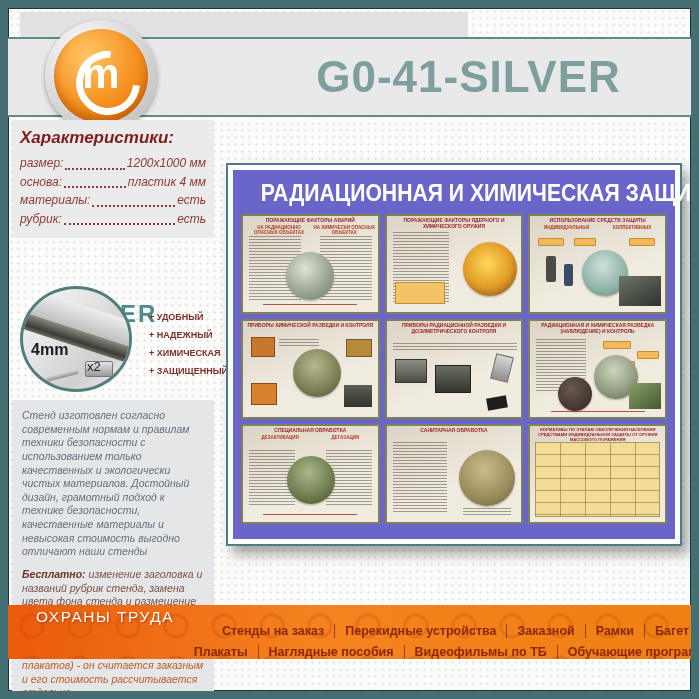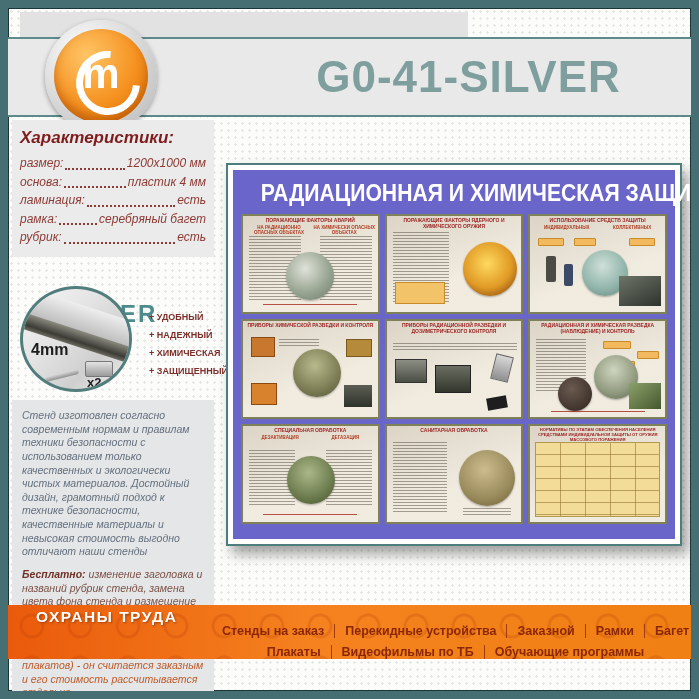--- a/index.html
+++ b/index.html
@@ -39,21 +39,21 @@
     background:linear-gradient(135deg,#f6f6f6 0%,#e3e3e3 40%,#cfcfcf 70%,#f0f0f0 100%);text-align:center;}
   .bar-marble{position:absolute;left:-12px;top:18px;width:150px;height:26px;
     transform:rotate(18deg);background:linear-gradient(#eee,#bdbdbd);}
   .bar-frame{position:absolute;left:-12px;top:44px;width:150px;height:16px;
     transform:rotate(18deg);background:linear-gradient(#8a8a80,#3c3c36 70%,#6b6b60);}
   .thickness{position:absolute;left:8px;top:52px;font-size:16px;font-weight:bold;color:#1c1c1c;}
   .screw{position:absolute;left:22px;top:84px;width:34px;height:5px;
     background:linear-gradient(#d9d9d9,#8f8f8f);transform:rotate(-14deg);border-radius:2px;}
   .bracket{position:absolute;left:62px;top:72px;width:26px;height:14px;
     background:linear-gradient(#e3e3e3,#9a9a9a);border:1px solid #777;border-radius:2px;}
-  .count{position:absolute;left:64px;top:86px;font-size:13px;font-weight:bold;color:#222;}
+  .count{position:absolute;left:64px;top:70px;font-size:13px;font-weight:normal;color:#222;}
   .features{position:absolute;left:132px;top:300px;width:86px;font-size:9px;font-weight:bold;
     color:#7c2f2a;line-height:2.0;text-align:left;margin-left:9px;}
   .paras{position:absolute;left:4px;top:392px;width:202px;background:#e4e6e8;
     padding:9px 10px;box-sizing:border-box;font-size:10.5px;font-style:italic;line-height:1.3;}
   .paras p{margin:0 0 9px 0;}
   .p1{color:#64707e;}
   .p2{color:#7d5246;}
   .p2 b{color:#6e3326;}
   .p3{color:#bf5a28;}
   .p3 b{font-style:italic;}
@@ -80,21 +80,21 @@
   .capline{position:absolute;left:15%;right:15%;height:3px;
     background:repeating-linear-gradient(to bottom,rgba(170,40,30,.8) 0 1px,transparent 1px 3px);}
   
   .footer{position:absolute;left:0;right:0;top:597px;height:54px;
     background:linear-gradient(90deg,#ea5a0b,#f5821f 45%,#f08013);overflow:hidden;}
   .footer::before{content:"";position:absolute;inset:0;
     background-image:radial-gradient(circle,transparent 9px,rgba(170,50,0,.20) 10px,rgba(170,50,0,.20) 12px,transparent 13px);
     background-size:48px 42px;}
   .flogo{position:absolute;left:28px;top:3px;color:#fff;text-shadow:1px 1px 2px rgba(120,40,0,.6);}
   .flogo-1{font-size:31px;font-weight:bold;letter-spacing:1px;line-height:1;}
-  .flogo-2{font-size:15.5px;font-weight:bold;letter-spacing:1.5px;line-height:1.1;}
+  .flogo-2{font-size:15.5px;font-weight:normal;letter-spacing:1.5px;line-height:1.1;}
   .flogo-mark{position:absolute;right:-14px;top:-4px;font-size:13px;}
   .fmenu{position:absolute;left:218px;right:6px;top:19px;}
   .fmenu-row{display:flex;justify-content:center;margin-bottom:7px;}
   .menu-item{font-size:12.5px;font-weight:bold;color:#8b2703;padding:0 10px;cursor:pointer;
     white-space:nowrap;}
   .menu-item + .menu-item{border-left:1px solid #a63a05;}
 </style>
 </head>
 <body>
 
@@ -116,28 +116,23 @@
       <span>размер:</span>
       <span class="spec-dots"></span>
       <span>1200x1000  мм</span>
     </div>
     <div class="spec-row">
       <span>основа:</span>
       <span class="spec-dots"></span>
       <span>пластик 4 мм</span>
     </div>
     <div class="spec-row">
-      <span>ламинация:</span>
+      <span>материалы:</span>
       <span class="spec-dots"></span>
       <span>есть</span>
-    </div>
-    <div class="spec-row">
-      <span>рамка:</span>
-      <span class="spec-dots"></span>
-      <span>серебряный багет</span>
     </div>
     <div class="spec-row">
       <span>рубрик:</span>
       <span class="spec-dots"></span>
       <span>есть</span>
     </div>
   </div>
 
   <div class="silver">SILVER</div>
 
@@ -268,19 +263,20 @@
     <div class="fmenu">
       <div class="fmenu-row">
         <span class="menu-item">Стенды на заказ</span>
         <span class="menu-item">Перекидные устройства</span>
         <span class="menu-item">Заказной</span>
         <span class="menu-item">Рамки</span>
         <span class="menu-item">Багет</span>
       </div>
       <div class="fmenu-row">
         <span class="menu-item">Плакаты</span>
+        <span class="menu-item">Наглядные пособия</span>
         <span class="menu-item">Видеофильмы по ТБ</span>
         <span class="menu-item">Обучающие программы</span>
       </div>
     </div>
   </div>
 
 </div>
 
 </body></html>

